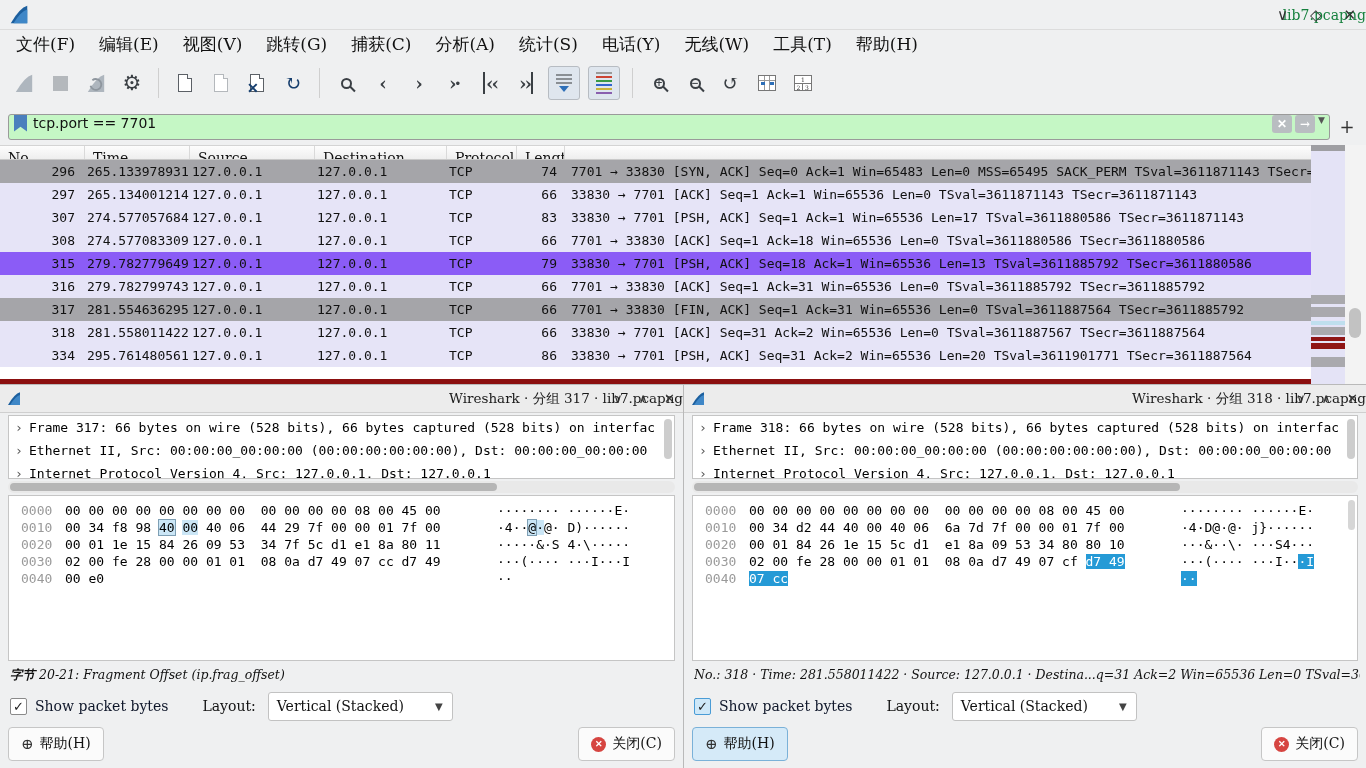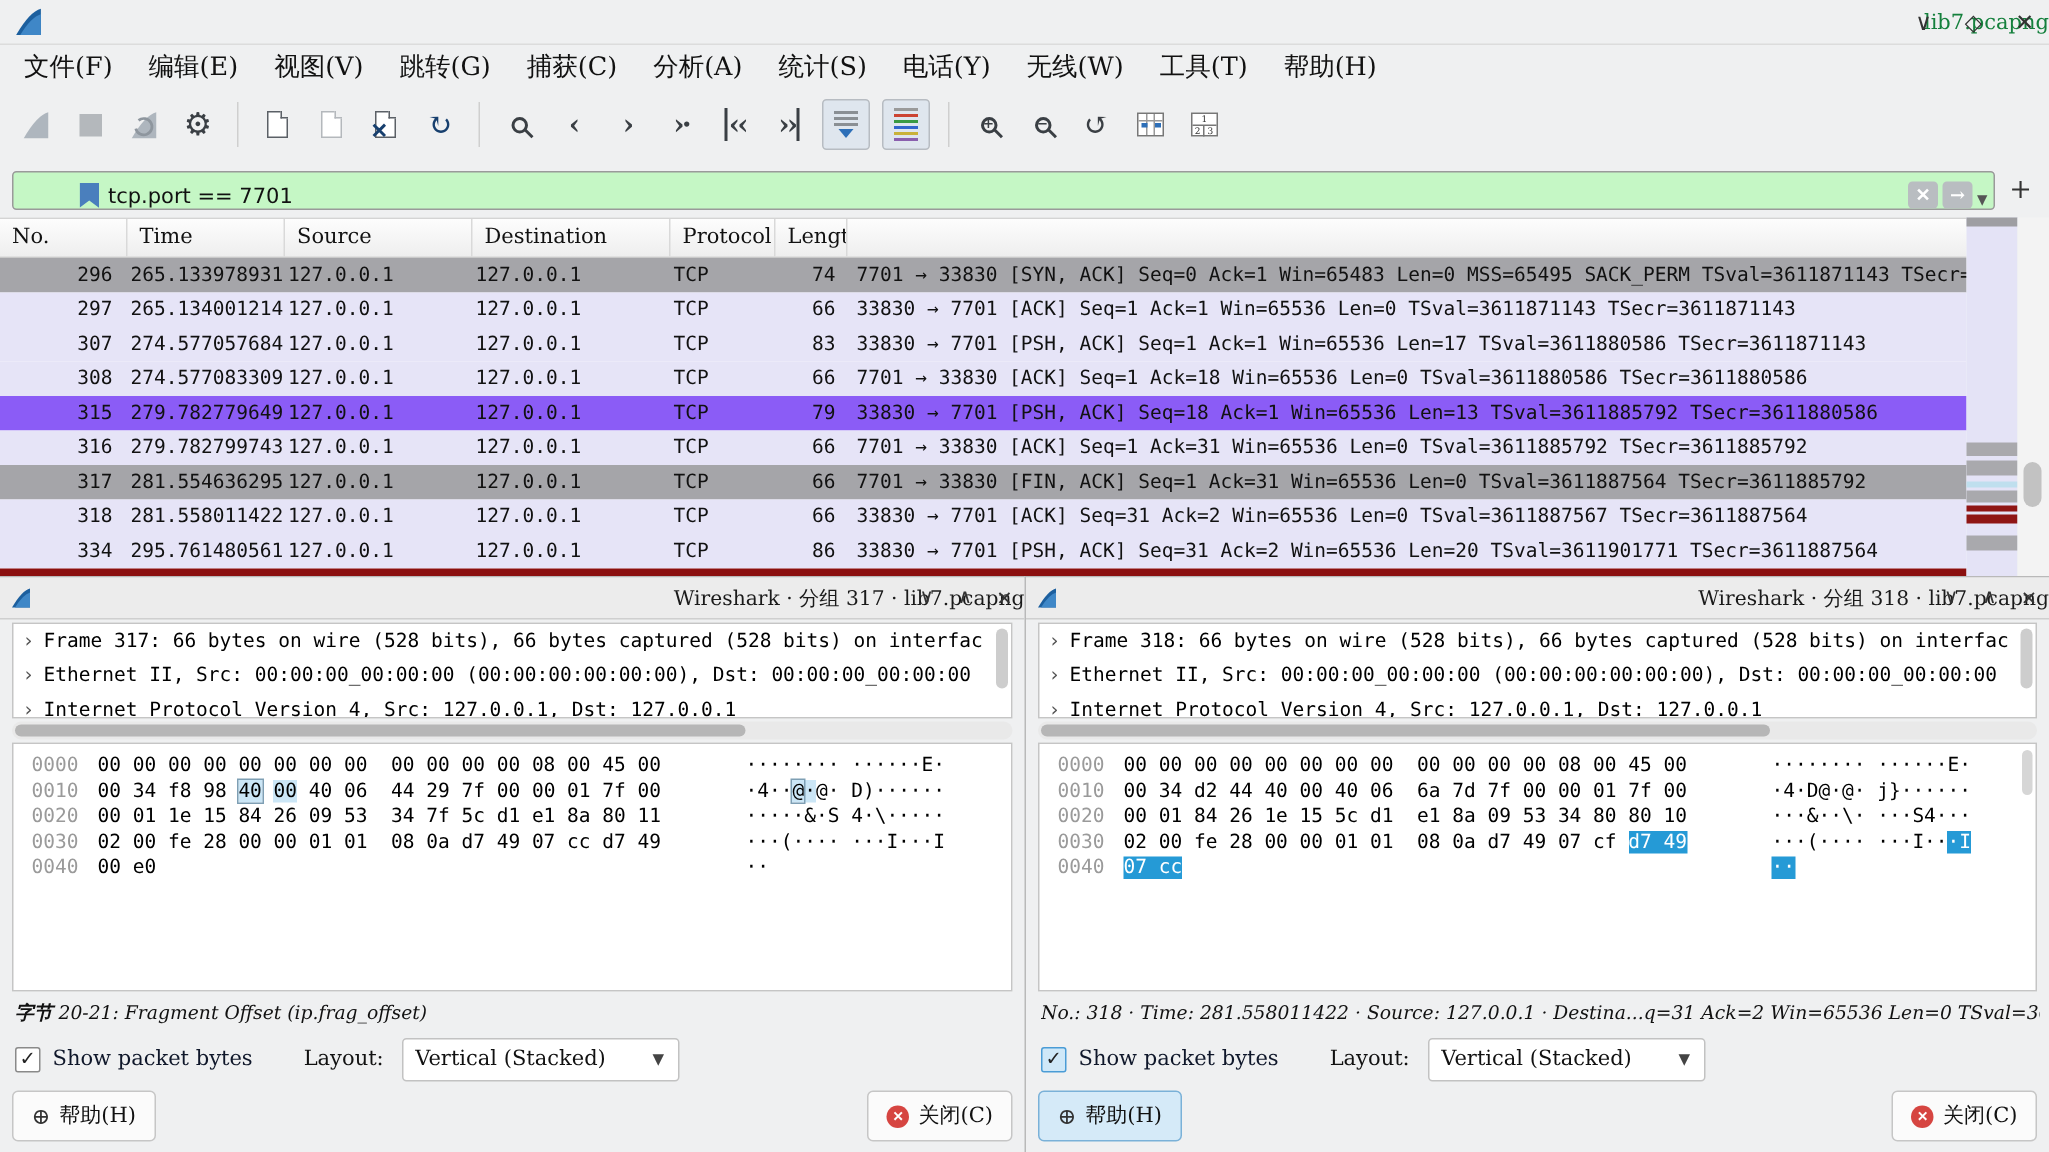--- a/index.html
+++ b/index.html
@@ -48,33 +48,33 @@
   .paneico { width:18px; height:16px; border:1px solid #777; background:#fff; font-size:6px; color:#333;
     display:grid; grid-template-rows:1fr 1fr; }
   .paneico .t { border-bottom:1px solid #777; text-align:center; }
   .paneico .b { display:grid; grid-template-columns:1fr 1fr; }
   .paneico .b span { text-align:center; } .paneico .b span:first-child { border-right:1px solid #777; }
 
   
   #filterbar { position:absolute; left:0; top:108px; width:1366px; height:37px; background:#eff0f1;
     display:flex; align-items:center; padding:0 8px; gap:6px; }
   #filterfield { flex:1; height:26px; background:#c5f7c5; border:1px solid #9a9a9a; border-radius:3px;
-    display:flex; align-items:flex-end; position:relative;padding-left:39px; }
+    display:flex; align-items:flex-start; position:relative; }
   .bookmark { width:13px; height:17px; background:#4a7fbd; margin:0 6px 0 5px;
     clip-path:polygon(0 0,100% 0,100% 100%,50% 72%,0 100%); }
   #filter-input { flex:1; background:transparent; border:none; outline:none; font-size:14px;
     font-family:"DejaVu Sans", sans-serif; color:#111; }
   .ff-btn { width:20px; height:18px; background:#b9bdc1; color:#fff; border-radius:3px; margin-right:3px;
     display:flex; align-items:center; justify-content:center; font-size:12px; font-weight:bold; }
   .ff-dd { font-size:9px; color:#555; margin-right:4px; }
   #filter-add { width:22px; text-align:center; font-size:18px; color:#333; }
 
   
   #packetlist { position:absolute; left:0; top:145px; width:1311px; height:239px; background:#fff; }
-  .plhead { display:grid; grid-template-columns:85px 105px 125px 132px 70px 48px 1fr; height:27px;
+  .plhead { display:grid; grid-template-columns:85px 105px 125px 132px 70px 48px 1fr; height:15px;
     background:linear-gradient(#fdfdfd,#eeeeee); border-top:1px solid #d4d4d4; border-bottom:1px solid #c9c9c9;
     font-size:14px; color:#111; }
   .plhead div { padding:4px 0 0 8px; border-right:1px solid #d9d9d9; overflow:hidden; white-space:nowrap; }
   .plrow { display:grid; grid-template-columns:85px 105px 125px 132px 70px 48px 1fr; height:23px;
     font-size:13px; line-height:23px; white-space:nowrap; background:#e6e4f7; color:#111; }
   .plrow div { overflow:hidden; }
   .plrow .c-no { text-align:right; padding-right:10px; }
   .plrow .c-len { text-align:right; padding-right:8px; }
   .plrow .c-info { padding-left:6px; }
   .plrow .c-time,.plrow .c-src,.plrow .c-dst,.plrow .c-proto { padding-left:2px; }

